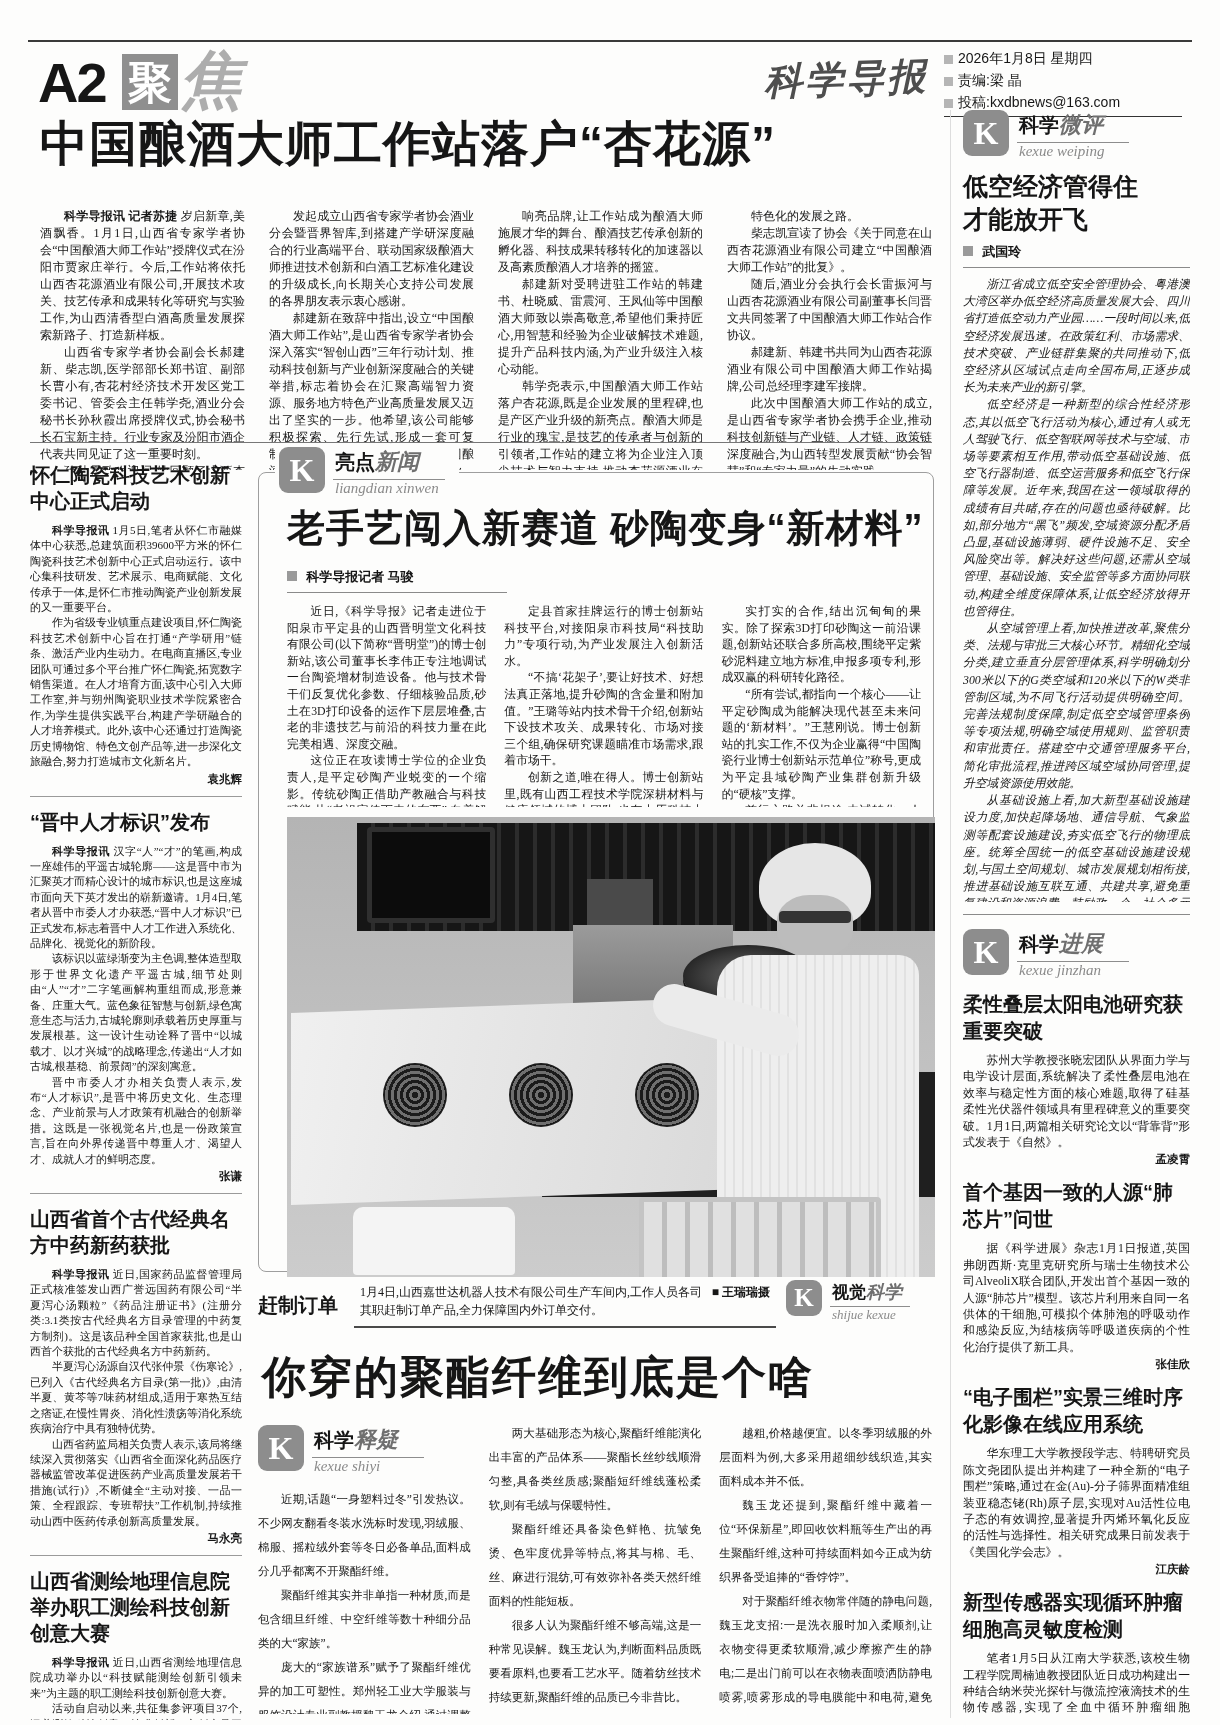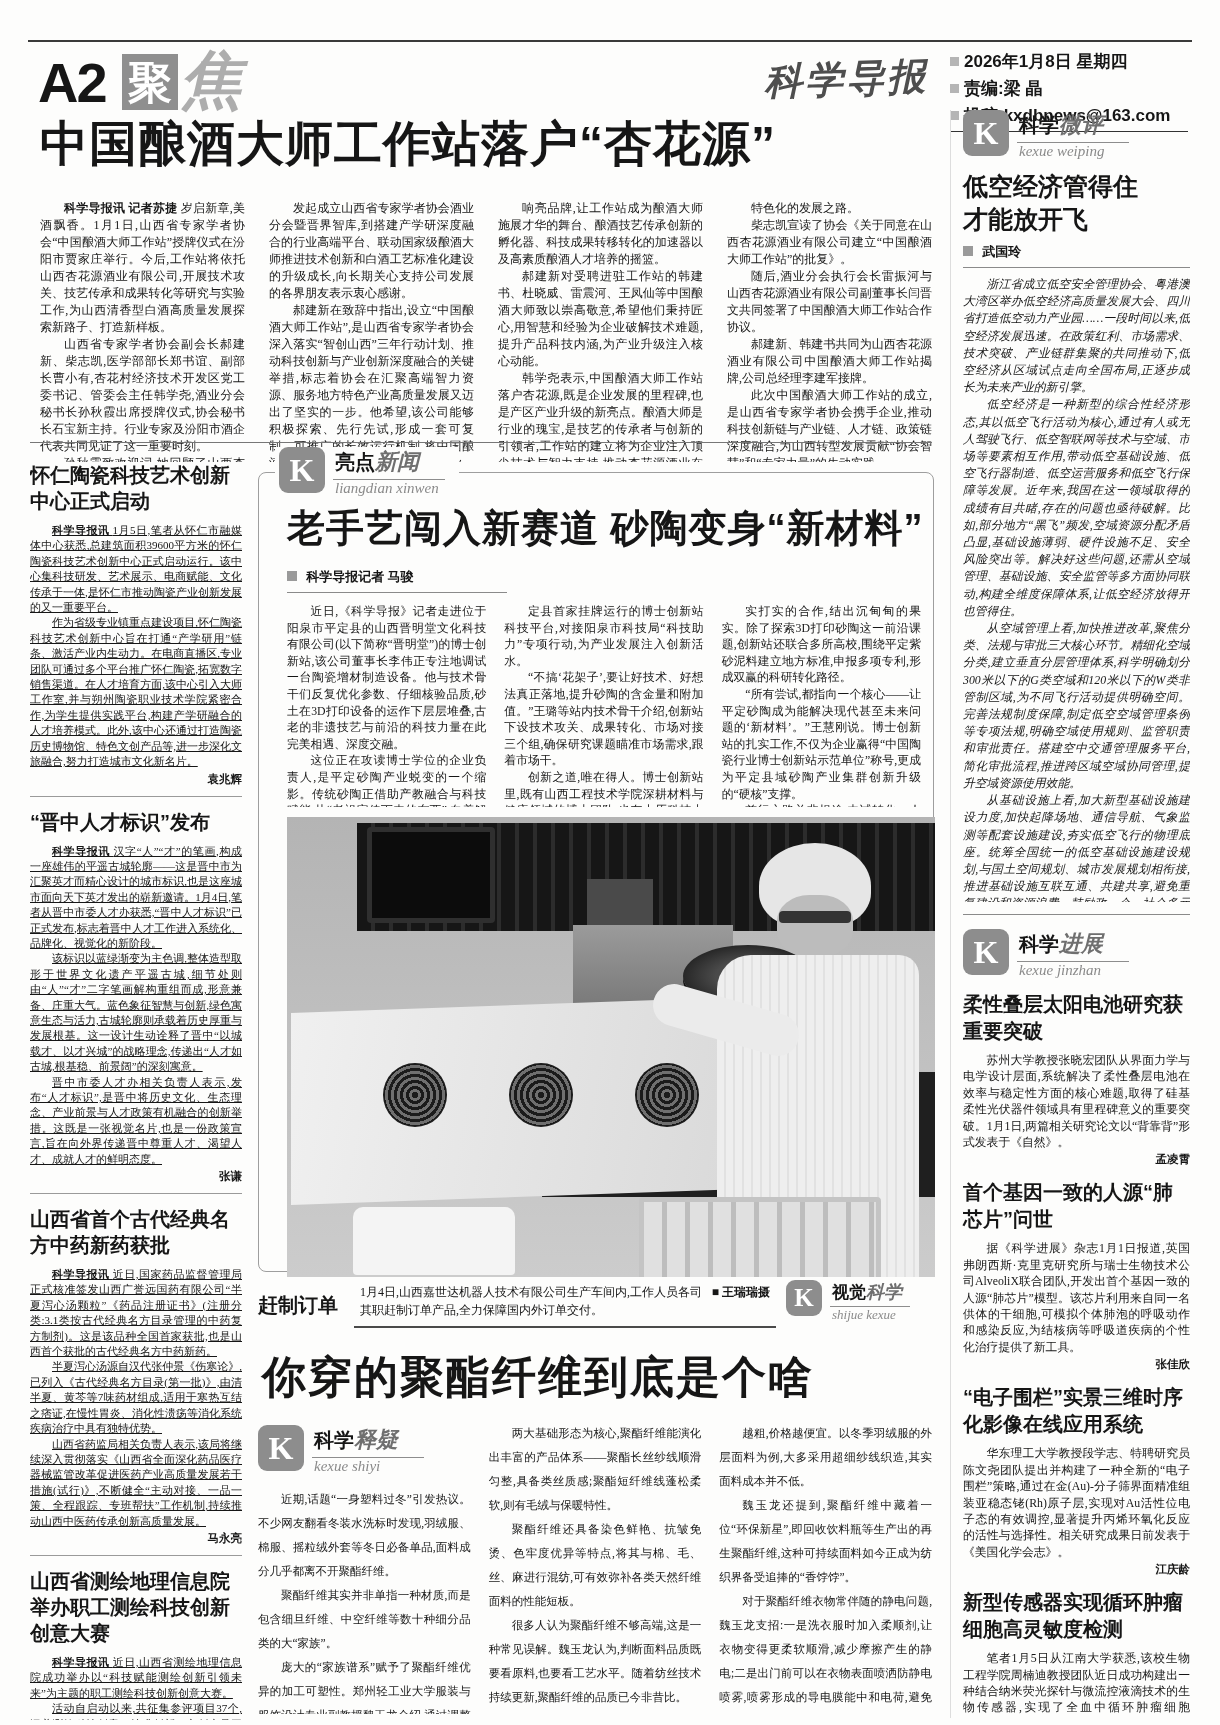--- a/index.html
+++ b/index.html
@@ -10,37 +10,37 @@
   #toprule{position:absolute;left:28px;top:40px;width:1164px;height:2px;background:#3a3a3a;}
   #header{position:absolute;left:30px;top:48px;width:1160px;height:70px;}
   #page-label{position:absolute;left:8px;top:2px;font-size:56px;font-weight:900;letter-spacing:-2px;}
   #focus-logo{position:absolute;left:92px;top:4px;width:130px;height:64px;}
   #focus-box{position:absolute;left:0;top:2px;width:56px;height:56px;background:#8f8f8f;color:#fff;
              font-size:44px;font-weight:900;text-align:center;line-height:58px;}
   #focus-script{position:absolute;left:58px;top:-4px;font-size:62px;font-style:italic;color:#adadad;
                 font-weight:700;line-height:64px;}
   #masthead{position:absolute;right:262px;top:6px;font-size:38px;font-style:italic;font-weight:900;
             color:#4e4e4e;letter-spacing:3px;transform:rotate(-2deg);}
-  #pubinfo{position:absolute;right:2px;top:2px;width:238px;font-size:17px;font-weight:700;}
+  #pubinfo{position:absolute;right:8px;top:2px;width:238px;font-size:14px;font-weight:400;}
   .pub-row{display:flex;align-items:center;margin-bottom:4px;}
   .pub-row .sq{width:9px;height:9px;background:#b5b5b5;margin-right:5px;flex:0 0 auto;}
   .pub-row.last{border-bottom:1.5px solid #333;padding-bottom:4px;}
   
   #lead{position:absolute;left:40px;top:112px;width:892px;}
   #lead h1{margin:0;font-size:48px;font-weight:900;letter-spacing:1px;white-space:nowrap;}
-  .lead-cols{display:flex;gap:24px;margin-top:24px;height:262px;overflow:hidden;}
+  .lead-cols{display:flex;gap:24px;margin-top:32px;height:262px;overflow:hidden;}
   .lead-cols .col{flex:1;}
   .bodytext p{margin:0;text-indent:2em;text-align:justify;font-size:12px;line-height:17px;}
   #rule-mid{position:absolute;left:30px;top:442px;width:902px;border-top:1px solid #777;}
   
   #left-rail{position:absolute;left:30px;top:450px;width:212px;height:1270px;overflow:hidden;}
   .lr-art{padding:12px 0 9px;border-bottom:1px solid #9a9a9a;}
   .lr-art:last-child{border-bottom:none;}
   .lr-title{font-size:20px;line-height:1.3;font-weight:900;margin:0 0 9px;}
-  .lr-body p{margin:0;text-indent:2em;text-align:justify;font-size:11px;line-height:15.4px;text-decoration:underline;}
+  .lr-body p{margin:0;text-indent:2em;text-align:justify;font-size:11px;line-height:15.4px;}
   .byline-end{text-align:right;font-weight:700;font-size:11.5px;margin-top:2px;}
   
   .klogo-row{display:flex;align-items:flex-start;}
   .kbox{width:46px;height:46px;background:#8d8d8d;border-radius:9px;color:#fff;text-align:center;
         line-height:46px;font-size:32px;font-weight:900;flex:0 0 auto;}
   .kbox.small{width:36px;height:36px;line-height:36px;font-size:25px;}
   .kname{margin-left:8px;}
   .kname .cn{border-bottom:1.5px solid #8d8d8d;padding:0 26px 2px 2px;white-space:nowrap;}
   .kname .cn .b{font-weight:900;font-size:20px;font-family:"Liberation Sans","DejaVu Sans",sans-serif;}
   .kname .cn .s{font-style:italic;color:#6f6f6f;font-size:22px;font-weight:700;}

